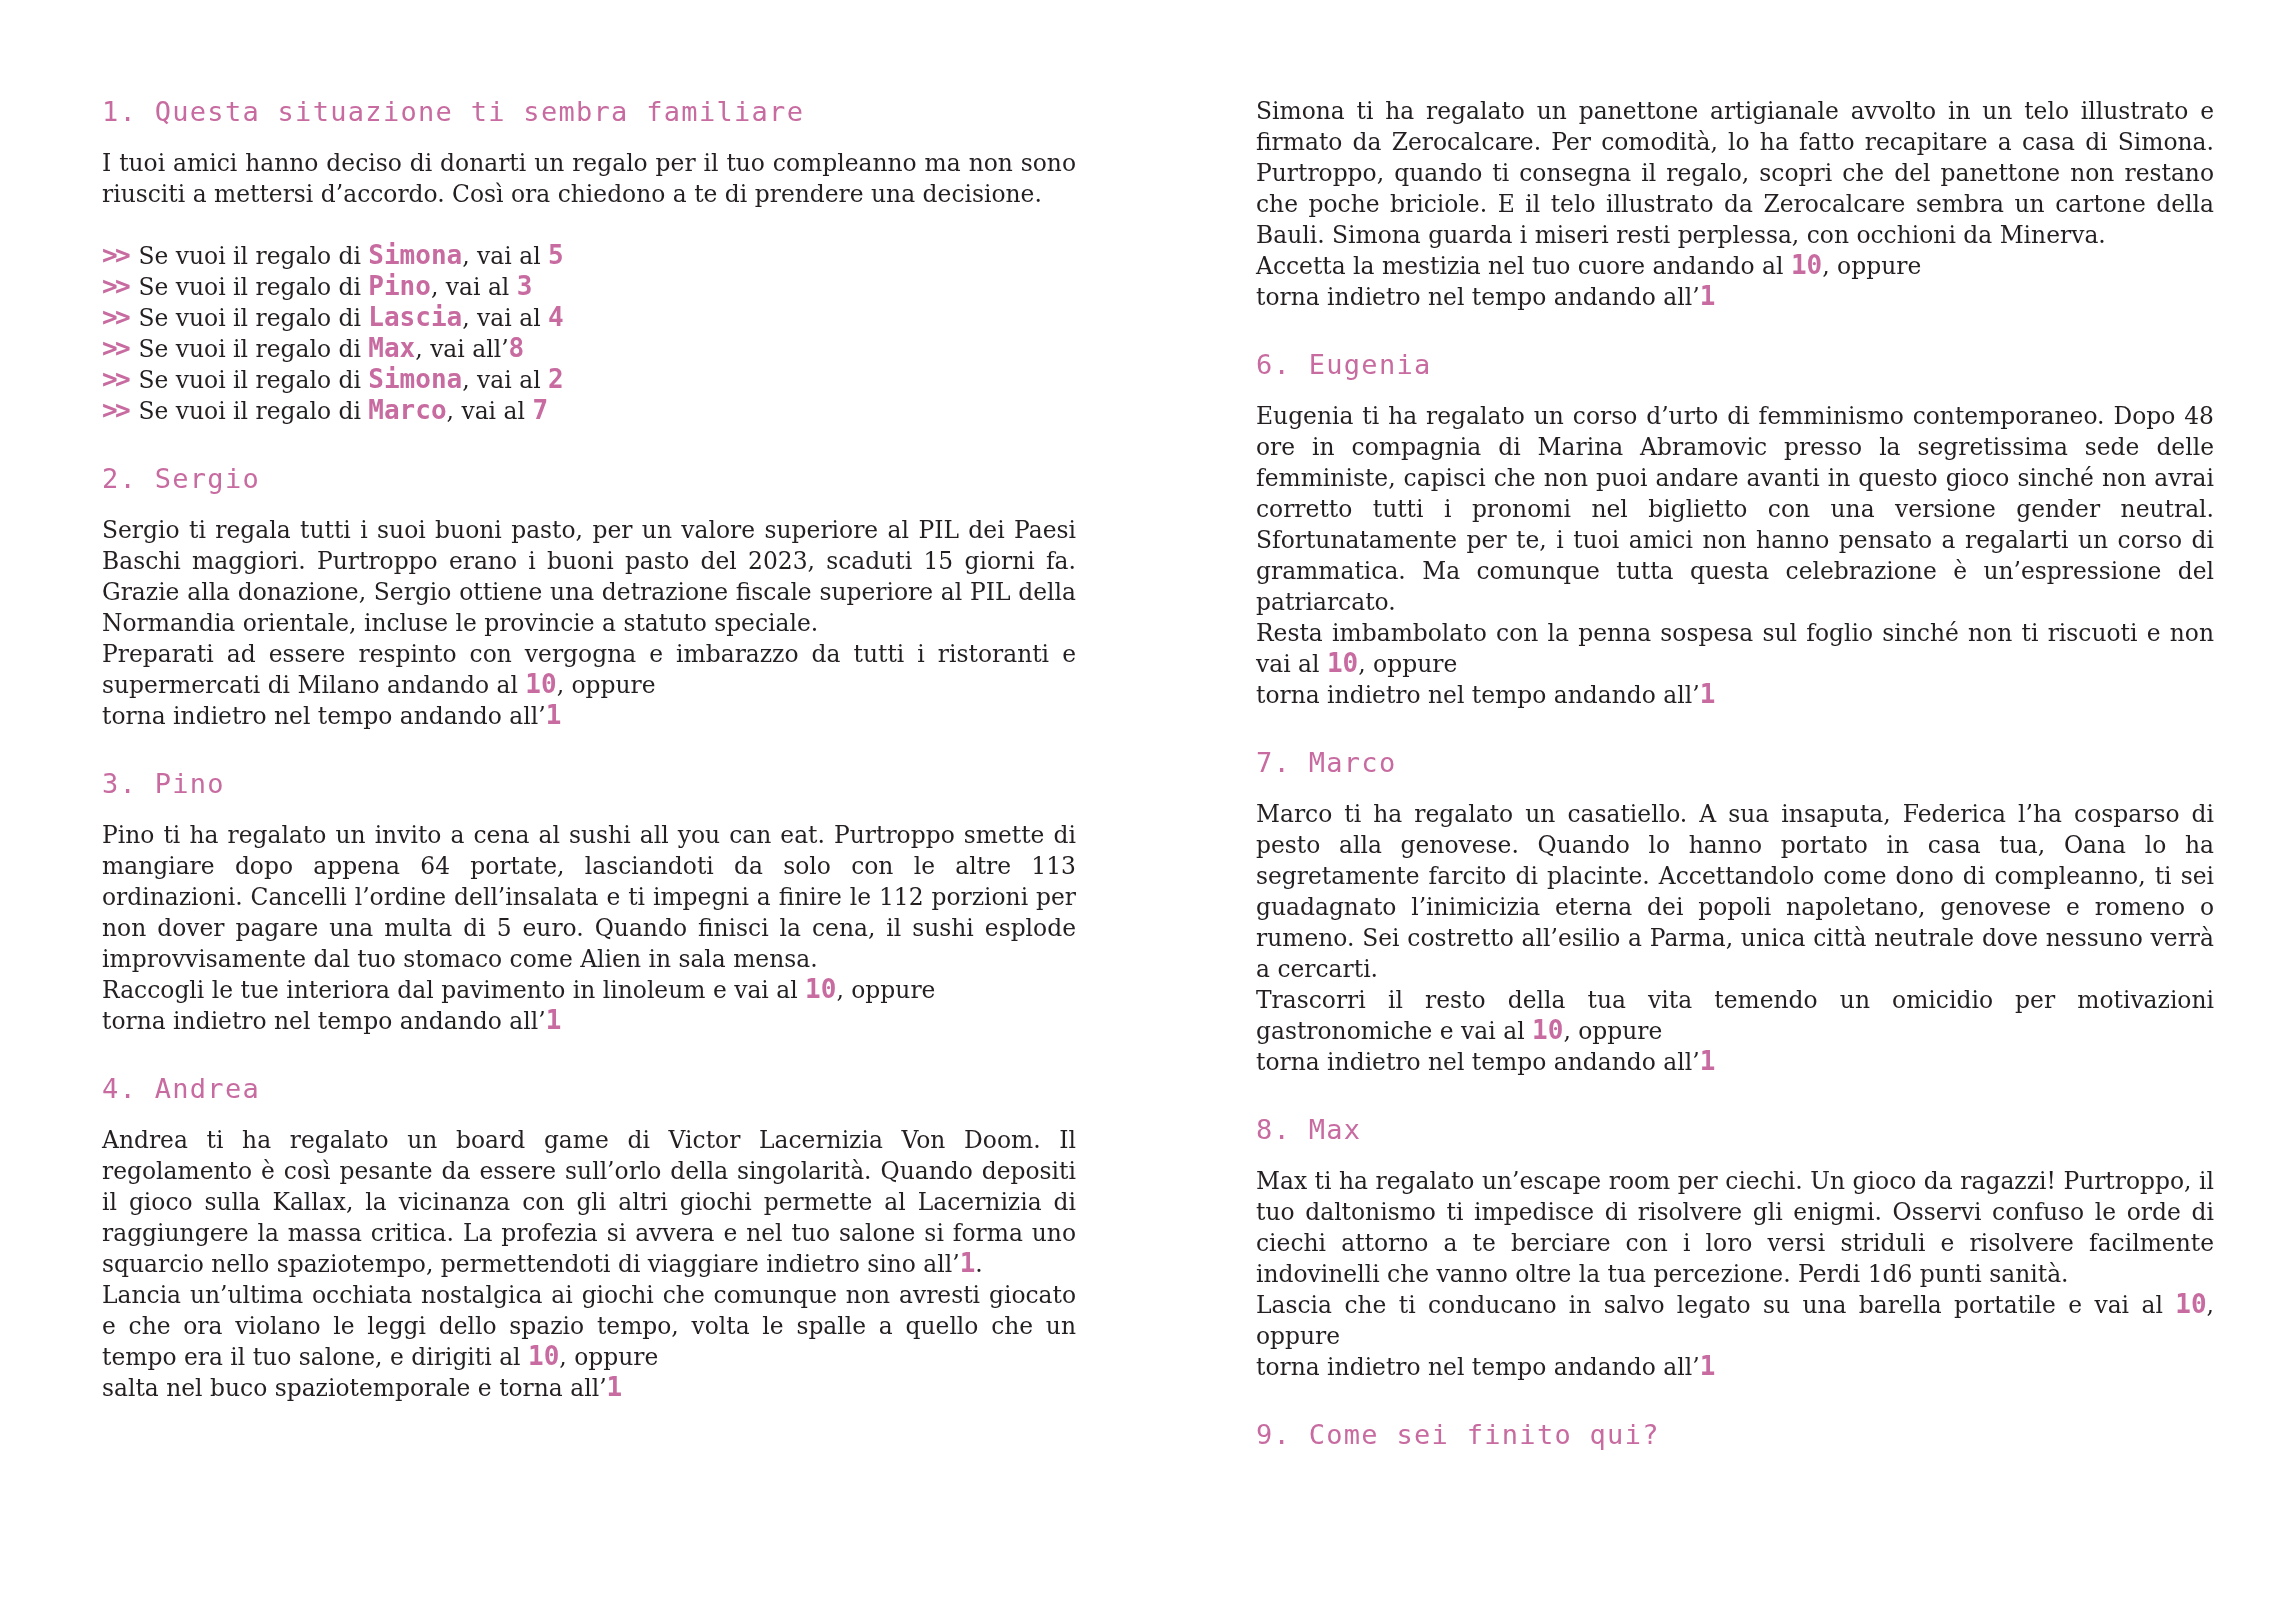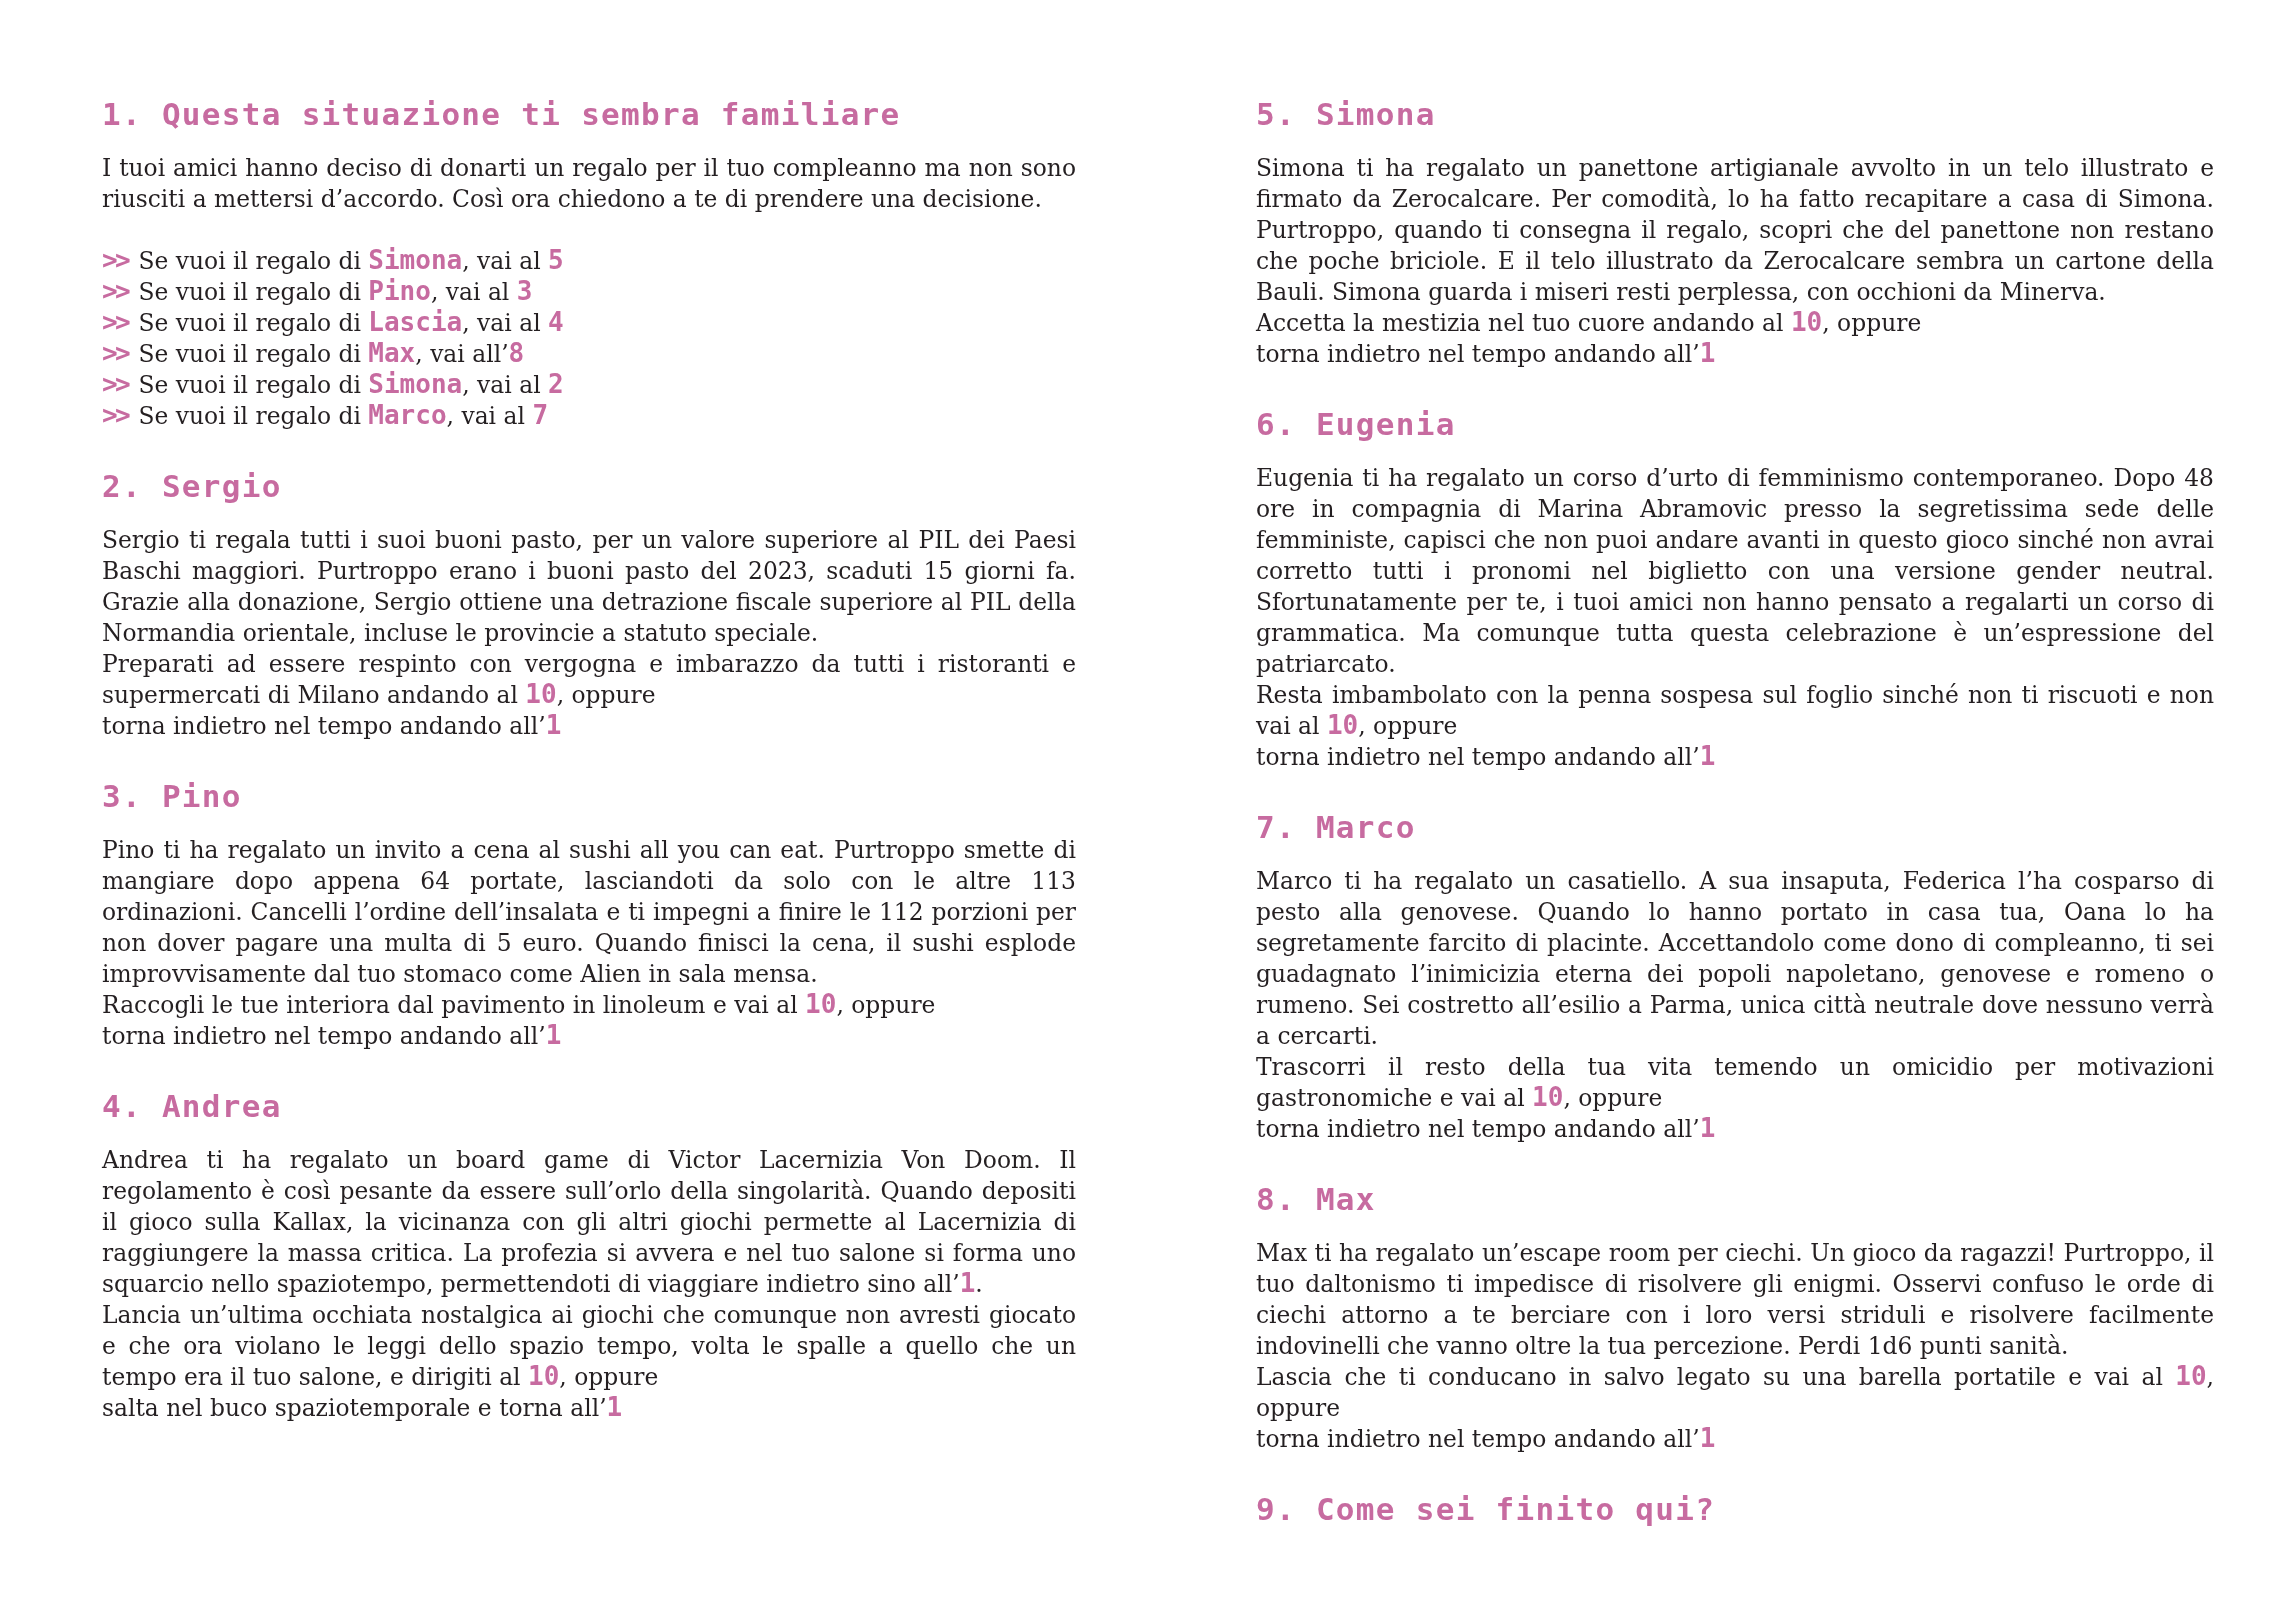--- a/index.html
+++ b/index.html
@@ -14,22 +14,22 @@
     gap:180px;
   }
   .col { flex:0 0 auto; }
   .col.left  { width:974px; }
   .col.right { width:958px; }
 
   .story-section + .story-section { margin-top:36px; }
 
   .section-title {
     font-family:"DejaVu Sans Mono", monospace;
-    font-weight:bold;
-    font-size:31px;
+    font-weight:normal;
+    font-size:27px;
     letter-spacing:1.3px;
     color:var(--accent,#c76ba0);
     margin-bottom:21px;
     white-space:nowrap;
   }
 
   .body-par {
     font-size:23.4px;
     line-height:31px;
     text-align:justify;
@@ -88,21 +88,20 @@
           <h2 class="section-title">4. Andrea</h2>
           <p class="body-par"><span>Andrea ti ha regalato un board game di Victor Lacernizia Von Doom. Il regolamento è così pesante da essere sull’orlo della singolarità. Quando depositi il gioco sulla Kallax, la vicinanza con gli altri giochi permette al Lacernizia di raggiungere la massa critica. La profezia si avvera e nel tuo salone si forma uno squarcio nello spaziotempo, permettendoti di viaggiare indietro sino all’</span><span class="pix">1</span><span>.</span></p>
           <p class="body-par"><span>Lancia un’ultima occhiata nostalgica ai giochi che comunque non avresti giocato e che ora violano le leggi dello spazio tempo, volta le spalle a quello che un tempo era il tuo salone, e dirigiti al </span><span class="pix">10</span><span>, oppure</span></p>
           <p class="body-par"><span>salta nel buco spaziotemporale e torna all’</span><span class="pix">1</span></p>
         </section>
       </div>
   </section>
   <section class="col right">
     <div id="right-sections">
         <section class="story-section">
-          <h2 class="section-title">5. Simona</h2>
           <p class="body-par"><span>Simona ti ha regalato un panettone artigianale avvolto in un telo illustrato e firmato da Zerocalcare. Per comodità, lo ha fatto recapitare a casa di Simona. Purtroppo, quando ti consegna il regalo, scopri che del panettone non restano che poche briciole. E il telo illustrato da Zerocalcare sembra un cartone della Bauli. Simona guarda i miseri resti perplessa, con occhioni da Minerva.</span></p>
           <p class="body-par"><span>Accetta la mestizia nel tuo cuore andando al </span><span class="pix">10</span><span>, oppure</span></p>
           <p class="body-par"><span>torna indietro nel tempo andando all’</span><span class="pix">1</span></p>
         </section>
         <section class="story-section">
           <h2 class="section-title">6. Eugenia</h2>
           <p class="body-par"><span>Eugenia ti ha regalato un corso d’urto di femminismo contemporaneo. Dopo 48 ore in compagnia di Marina Abramovic presso la segretissima sede delle femministe, capisci che non puoi andare avanti in questo gioco sinché non avrai corretto tutti i pronomi nel biglietto con una versione gender neutral. Sfortunatamente per te, i tuoi amici non hanno pensato a regalarti un corso di grammatica. Ma comunque tutta questa celebrazione è un’espressione del patriarcato.</span></p>
           <p class="body-par"><span>Resta imbambolato con la penna sospesa sul foglio sinché non ti riscuoti e non vai al </span><span class="pix">10</span><span>, oppure</span></p>
           <p class="body-par"><span>torna indietro nel tempo andando all’</span><span class="pix">1</span></p>
         </section>

